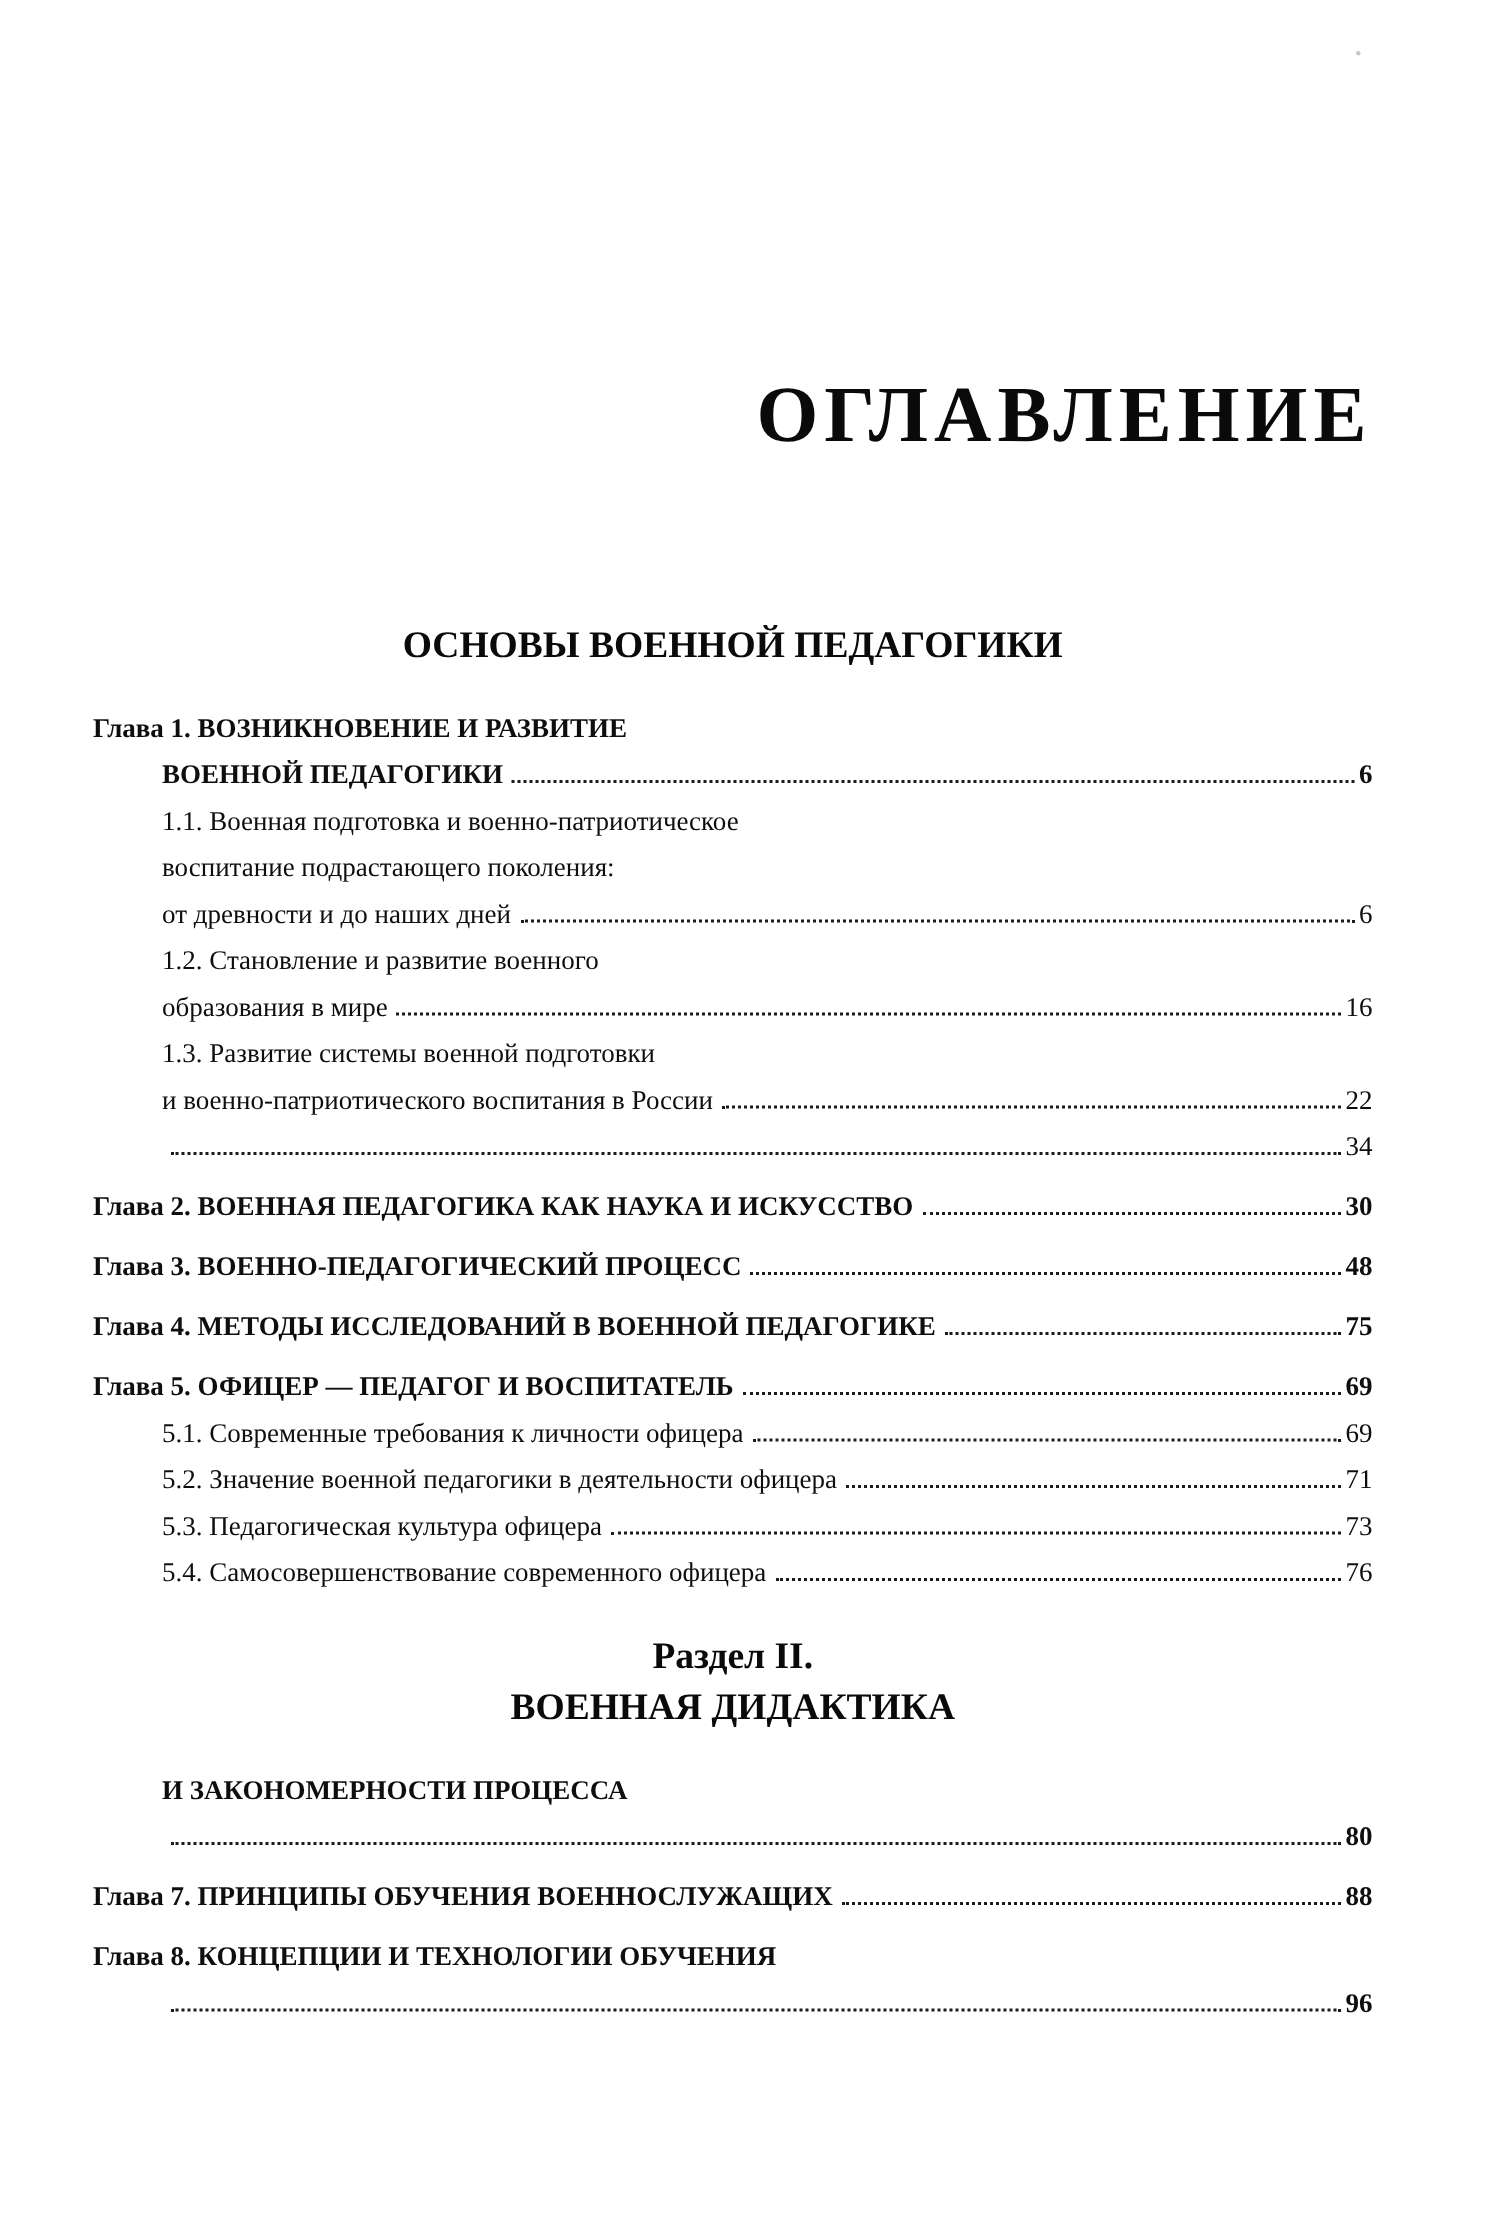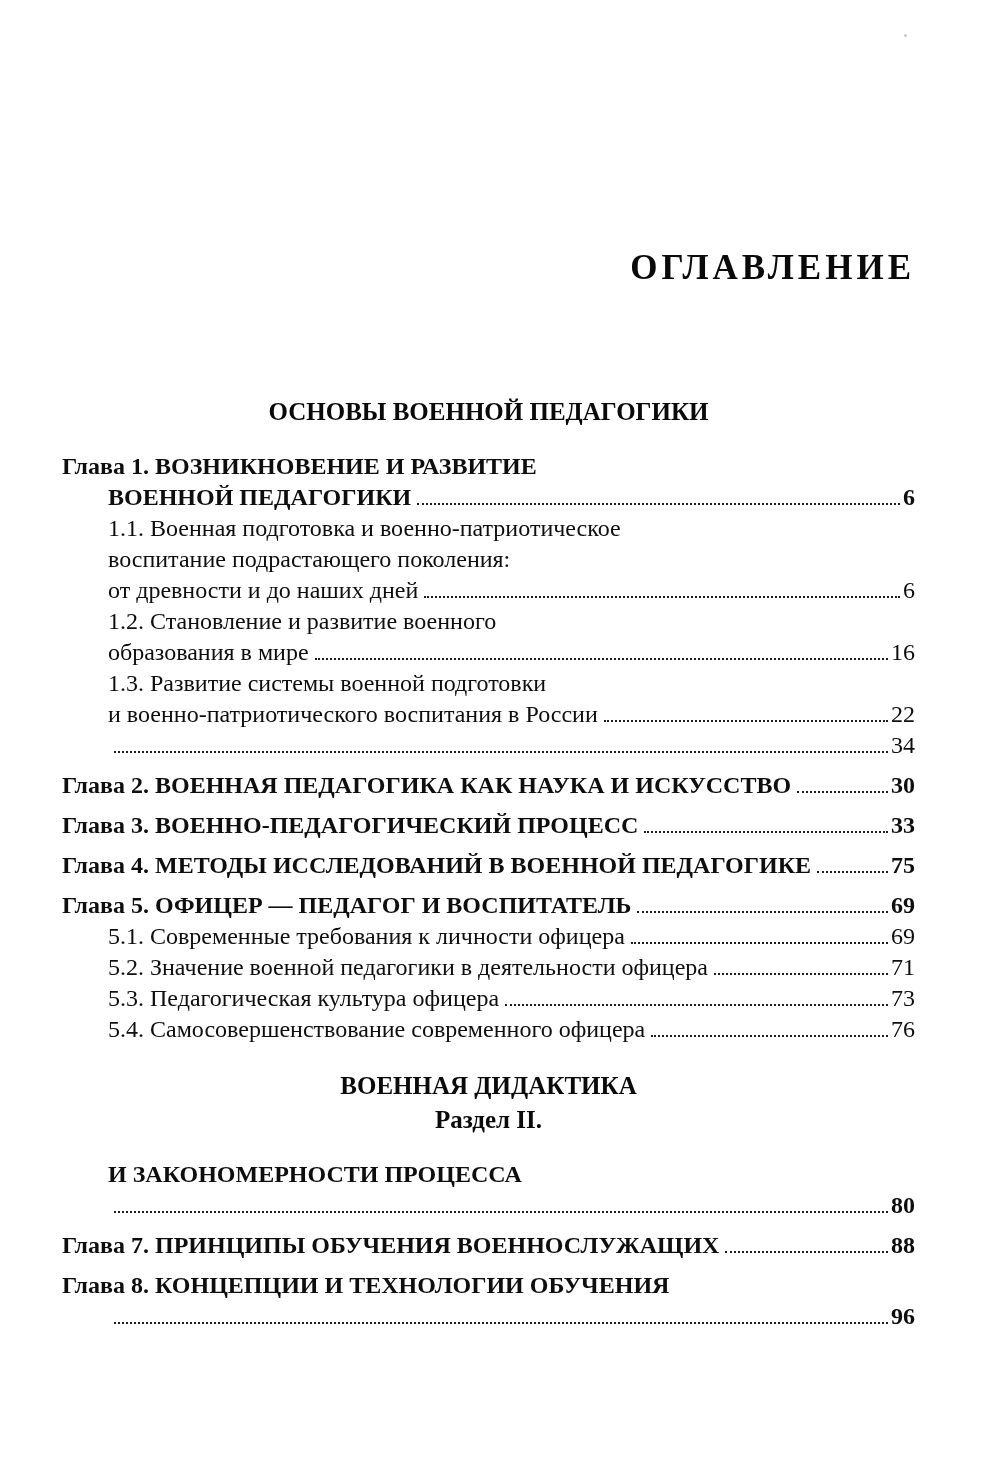--- a/index.html
+++ b/index.html
@@ -16,42 +16,42 @@
     background: #ffffff;
     color: #0e0e0e;
     overflow: hidden;
   }
   .content {
     padding: 250px 85px 0 62px; 
   }
   .title {
     margin: 0;
     text-align: right;
-    font-size: 35px;
+    font-size: 53px;
     line-height: 1.05;
     font-weight: bold;
     letter-spacing: 4px;
     color: #0a0a0a;
   }
   .sections {
     margin-top: 108px;
   }
   .toc-section + .toc-section {
     margin-top: 24px;
   }
   .section-heading {
     text-align: center;
     font-weight: bold;
     font-size: 25px;
     line-height: 34px;
     color: #0a0a0a;
   }
   .toc-list {
     margin-top: 22px;
-    font-size: 24px;
+    font-size: 18px;
   }
   .toc-line {
     display: flex;
     align-items: baseline;
     line-height: 31px;
   }
   .toc-line.bold { font-weight: bold; }
   .toc-line.gap { margin-top: 9px; }
   .toc-line.ind0 { padding-left: 0; }
   .toc-line.ind1 { padding-left: 46px; }
@@ -128,21 +128,21 @@
               <span class="pg">34</span>
             </div>
             <div class="toc-line ind0 bold gap">
               <span class="t">Глава 2.  ВОЕННАЯ ПЕДАГОГИКА КАК НАУКА И ИСКУССТВО</span>
               <span class="leader"></span>
               <span class="pg">30</span>
             </div>
             <div class="toc-line ind0 bold gap">
               <span class="t">Глава 3.  ВОЕННО-ПЕДАГОГИЧЕСКИЙ ПРОЦЕСС</span>
               <span class="leader"></span>
-              <span class="pg">33</span>
+              <span class="pg">48</span>
             </div>
             <div class="toc-line ind0 bold gap">
               <span class="t">Глава 4.  МЕТОДЫ ИССЛЕДОВАНИЙ В ВОЕННОЙ ПЕДАГОГИКЕ</span>
               <span class="leader"></span>
               <span class="pg">75</span>
             </div>
             <div class="toc-line ind0 bold gap">
               <span class="t">Глава 5.  ОФИЦЕР — ПЕДАГОГ И ВОСПИТАТЕЛЬ</span>
               <span class="leader"></span>
               <span class="pg">69</span>
@@ -163,22 +163,22 @@
               <span class="pg">73</span>
             </div>
             <div class="toc-line ind1">
               <span class="t">5.4.  Самосовершенствование современного офицера</span>
               <span class="leader"></span>
               <span class="pg">76</span>
             </div>
           </div>
         </section>
         <section class="toc-section">
+          <div class="section-heading">Раздел II.</div>
           <div class="section-heading">ВОЕННАЯ ДИДАКТИКА</div>
-          <div class="section-heading">Раздел II.</div>
           <div class="toc-list">
             <div class="toc-line ind1 bold">
               <span class="t">И ЗАКОНОМЕРНОСТИ ПРОЦЕССА</span>
             </div>
             <div class="toc-line ind1 bold">
               <span class="leader"></span>
               <span class="pg">80</span>
             </div>
             <div class="toc-line ind0 bold gap">
               <span class="t">Глава 7.  ПРИНЦИПЫ ОБУЧЕНИЯ ВОЕННОСЛУЖАЩИХ</span>

